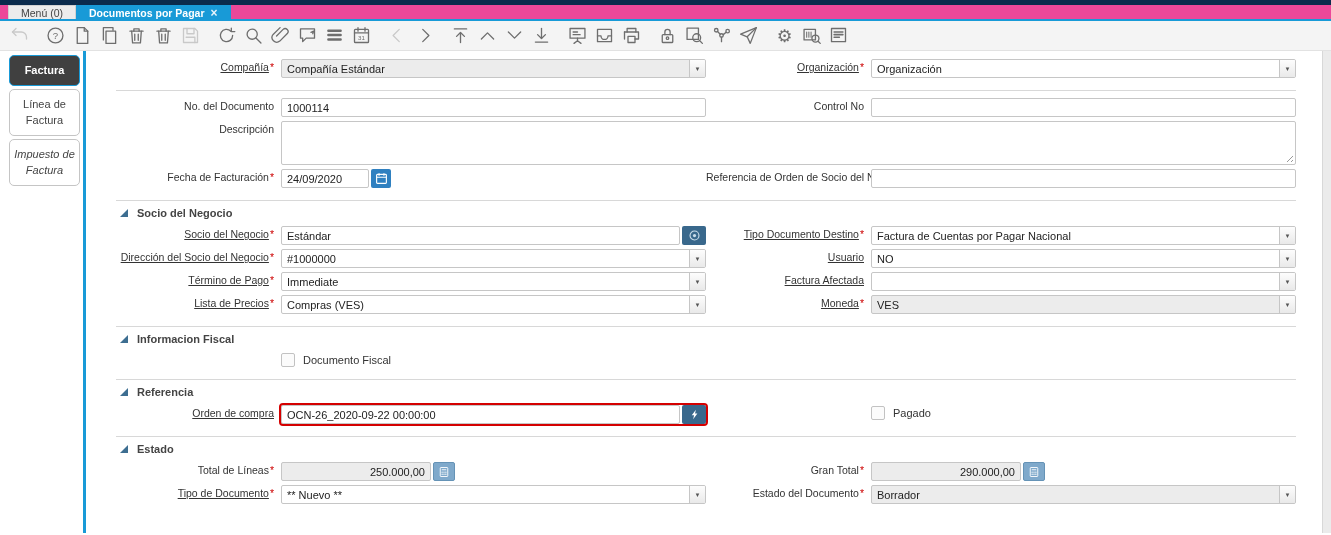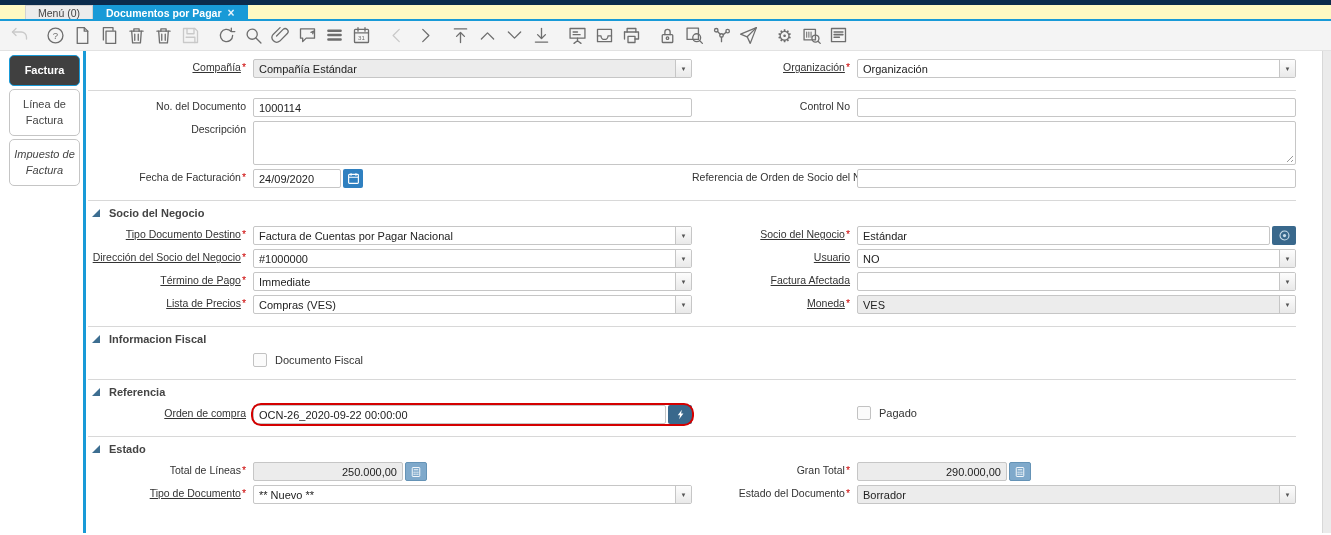--- a/index.html
+++ b/index.html
@@ -3,22 +3,22 @@
 <meta charset="utf-8">
 <style>
   * { box-sizing: border-box; margin: 0; padding: 0; }
   html,body { width:1331px; height:535px; overflow:hidden; background:#fff;
     font-family:"Liberation Sans", sans-serif; font-size:11px; color:#333; }
 
   
   .topbar { height:5px; background:#0b2b4c; }
 
   
-  .tabbar { height:16px; background:#fef9c3; border-bottom:2px solid #189ad7;
-    display:flex; align-items:stretch; padding-left:25px; }
+  .tabbar { height:16px; background:#ec4899; border-bottom:2px solid #189ad7;
+    display:flex; align-items:stretch; padding-left:8px; }
   .wtab { display:flex; align-items:center; gap:6px; padding:0 12px;
     font-size:10.5px; background:#ececec; border:1px solid #d2d2d2; border-bottom:none;
     color:#444; cursor:default; }
   .wtab.active { background:#189ad7; border-color:#189ad7; color:#fff; font-weight:bold; }
   .wtab .close { font-size:12px; font-weight:bold; color:#e8f4fb; line-height:1; }
 
   
   .toolbar { height:30px; background:#f4f4f4; border-bottom:1px solid #e2e2e2;
     display:flex; align-items:center; padding:0 6px; }
   .tbtn { width:27px; height:24px; display:flex; align-items:center; justify-content:center;
@@ -33,21 +33,21 @@
   .stab { margin:0 3px 3px 9px; border:1px solid #c5c5c5; border-radius:5px;
     padding:6px 2px; text-align:center; background:#fff; color:#444; line-height:1.5;
     font-size:11px; cursor:pointer; }
   .stab.active { background:#404040; border-color:#189ad7; color:#fff; font-weight:bold; }
   .stab.italic { font-style:italic; }
 
   .content { flex:1; padding:4px 26px 0 2px; background:#fff; overflow:hidden; }
   .scrollstrip { width:9px; flex:0 0 9px; background:#ebebeb; border-left:1px solid #d8d8d8; }
 
   
-  .section { border-top:1px solid #d8d8d8; margin-top:5px; padding:4px 0 3px; }
+  .section { border-top:1px solid #d8d8d8; margin-top:5px; padding:4px 0 3px;margin-left:28px; }
   .section.no-title { border-top:none; margin-top:0; padding-top:1px; }
   .sec-h { display:flex; align-items:center; gap:9px; padding:2px 0 4px 4px; }
   .tri { width:0; height:0; border-left:8px solid transparent; border-bottom:8px solid #3d6e91; }
   .sec-t { font-weight:bold; color:#444; }
 
   
   .frow { display:flex; margin:3px 0 4px; align-items:flex-start; }
   .half { flex:1; display:flex; min-width:0; align-items:flex-start; }
   .half.span2 { flex:2; }
   .flabel { flex:0 0 165px; width:165px; text-align:right; padding:2px 7px 0 0;
@@ -66,21 +66,21 @@
     font-size:6px; color:#555; cursor:pointer; }
   .fld.txt { width:100%; }
   .fld.ta { width:100%; height:44px; align-items:flex-start; position:relative; }
   .resize { position:absolute; right:2px; bottom:2px; width:9px; height:9px;
     background:repeating-linear-gradient(135deg, transparent 0 2px, #999 2px 3px);
     clip-path:polygon(100% 0, 100% 100%, 0 100%); }
 
   .hgrp { display:flex; align-items:flex-end; gap:2px; }
   .hgrp.grow { width:100%; }
   .hgrp.grow .fld { flex:1; }
-  .hgrp.red { outline:2px solid #d40000; outline-offset:0px; border-radius:8px; }
+  .hgrp.red { outline:2px solid #d40000; outline-offset:0px; border-radius:2px; }
 
   .sqbtn { height:19px; border:none; border-radius:2px; display:flex; align-items:center;
     justify-content:center; cursor:pointer; flex:0 0 auto; }
   .sqbtn.cal { width:20px; background:#2f80c0; }
   .sqbtn.steel { width:24px; background:#39688c; }
   .sqbtn.calc { width:22px; background:#7fa9cb; border:1px solid #6593b6; }
 
   .fld.amt { width:150px; }
   .fld.amt .val { text-align:right; }
 
@@ -373,41 +373,41 @@
           </div>
         </div>
       </div>
       <div class="section">
         <div class="sec-h">
           <span class="tri"></span>
           <span class="sec-t">Socio del Negocio</span>
         </div>
         <div class="frow">
           <div class="half">
-            <div class="flabel"><span class="lbl link">Tipo Documento Destino</span><span class="req">*</span></div>
-            <div class="fctl">
-              <div class="fld sel">
-                <span class="val">Factura de Cuentas por Pagar Nacional</span>
-                <span class="ddbtn">▼</span>
-              </div>
-            </div>
-          </div>
-          <div class="half">
             <div class="flabel"><span class="lbl link">Socio del Negocio</span><span class="req">*</span></div>
             <div class="fctl">
               <div class="hgrp grow">
                 <div class="fld txt">
                   <span class="val">Estándar</span>
                 </div>
                 <button class="sqbtn steel">
                   <svg viewBox="0 0 16 16" width="13" height="13" fill="none" stroke="#c9dcea" stroke-width="1.4">
                     <circle cx="8" cy="8" r="5.5"></circle>
                     <circle cx="8" cy="8" r="2" fill="#c9dcea" stroke="none"></circle>
                   </svg>
                 </button>
+              </div>
+            </div>
+          </div>
+          <div class="half">
+            <div class="flabel"><span class="lbl link">Tipo Documento Destino</span><span class="req">*</span></div>
+            <div class="fctl">
+              <div class="fld sel">
+                <span class="val">Factura de Cuentas por Pagar Nacional</span>
+                <span class="ddbtn">▼</span>
               </div>
             </div>
           </div>
         </div>
         <div class="frow">
           <div class="half">
             <div class="flabel"><span class="lbl link">Dirección del Socio del Negocio</span><span class="req">*</span></div>
             <div class="fctl">
               <div class="fld sel">
                 <span class="val">#1000000</span>

